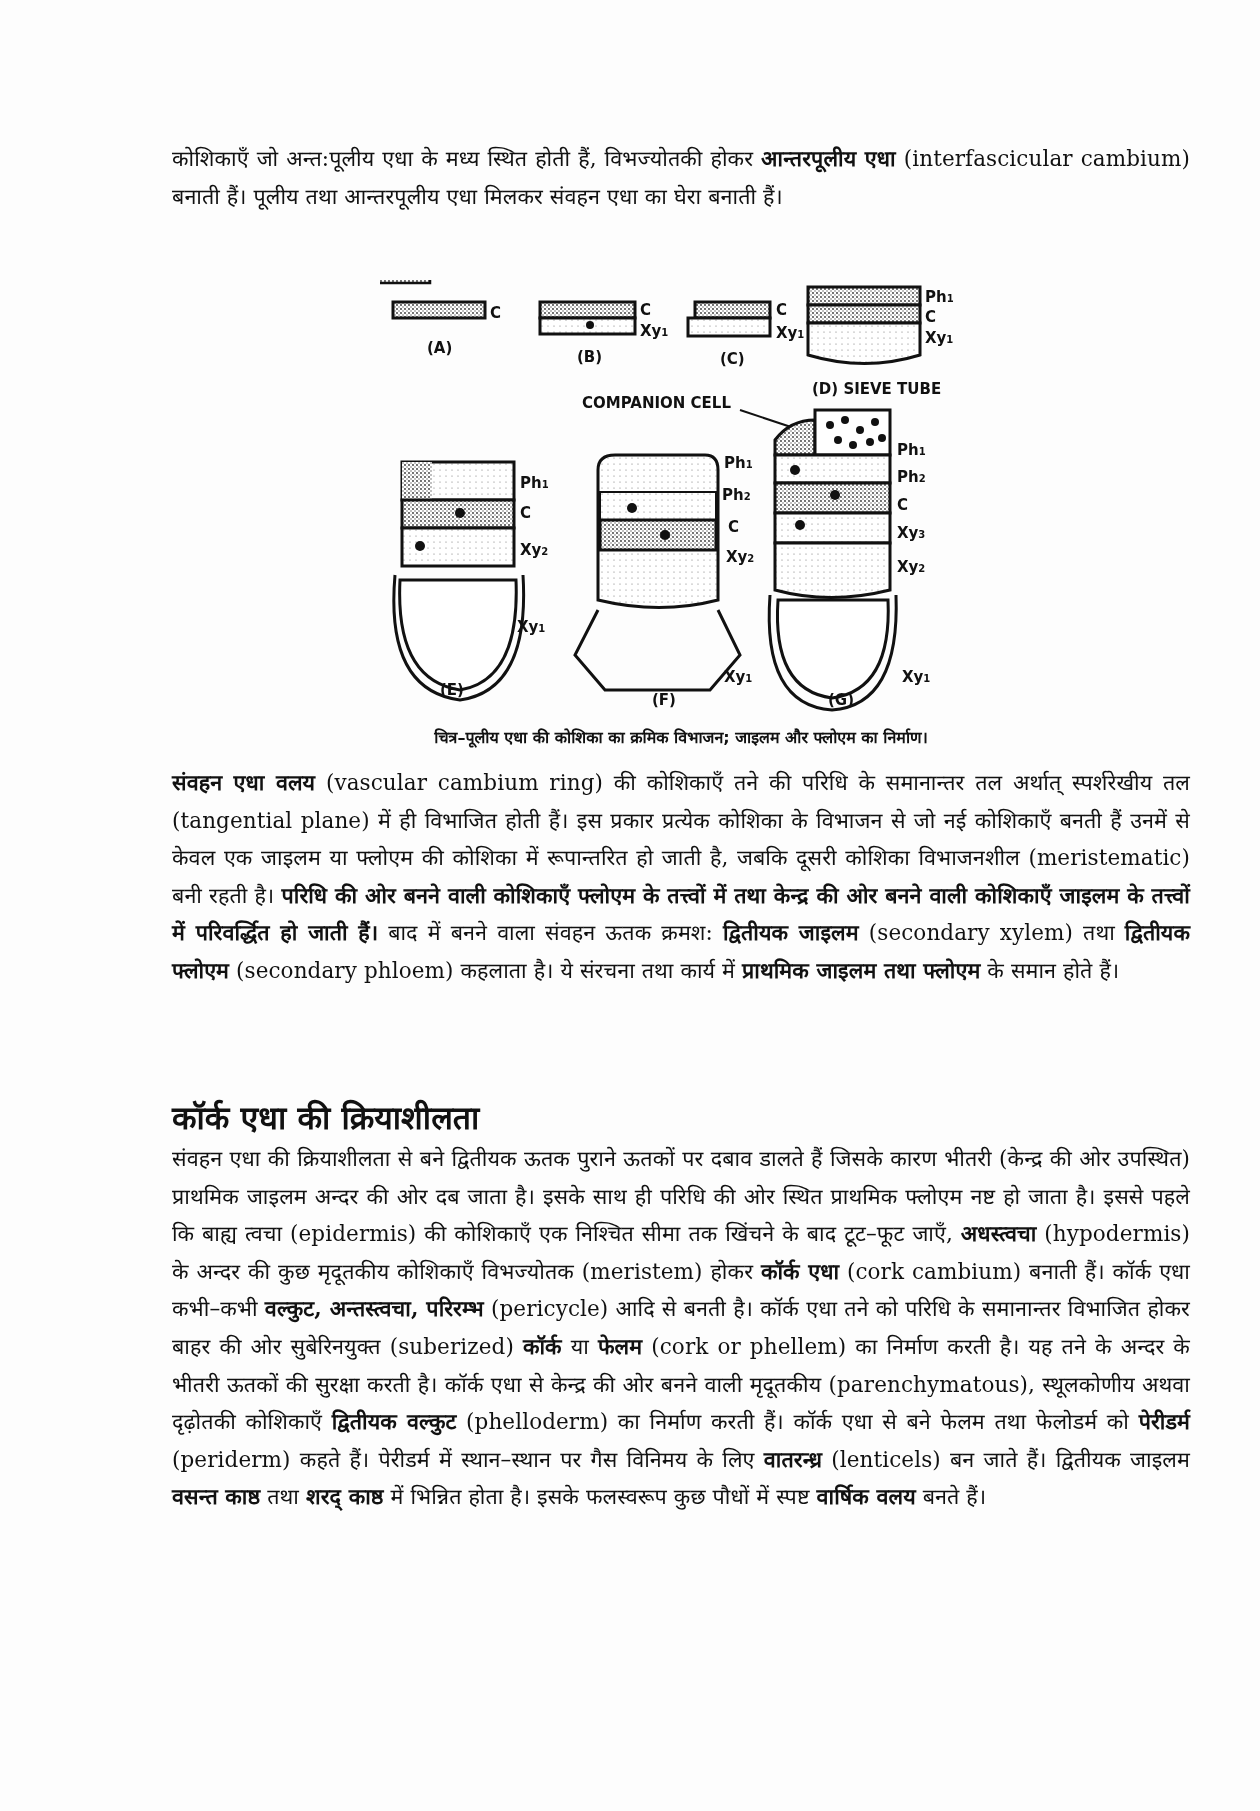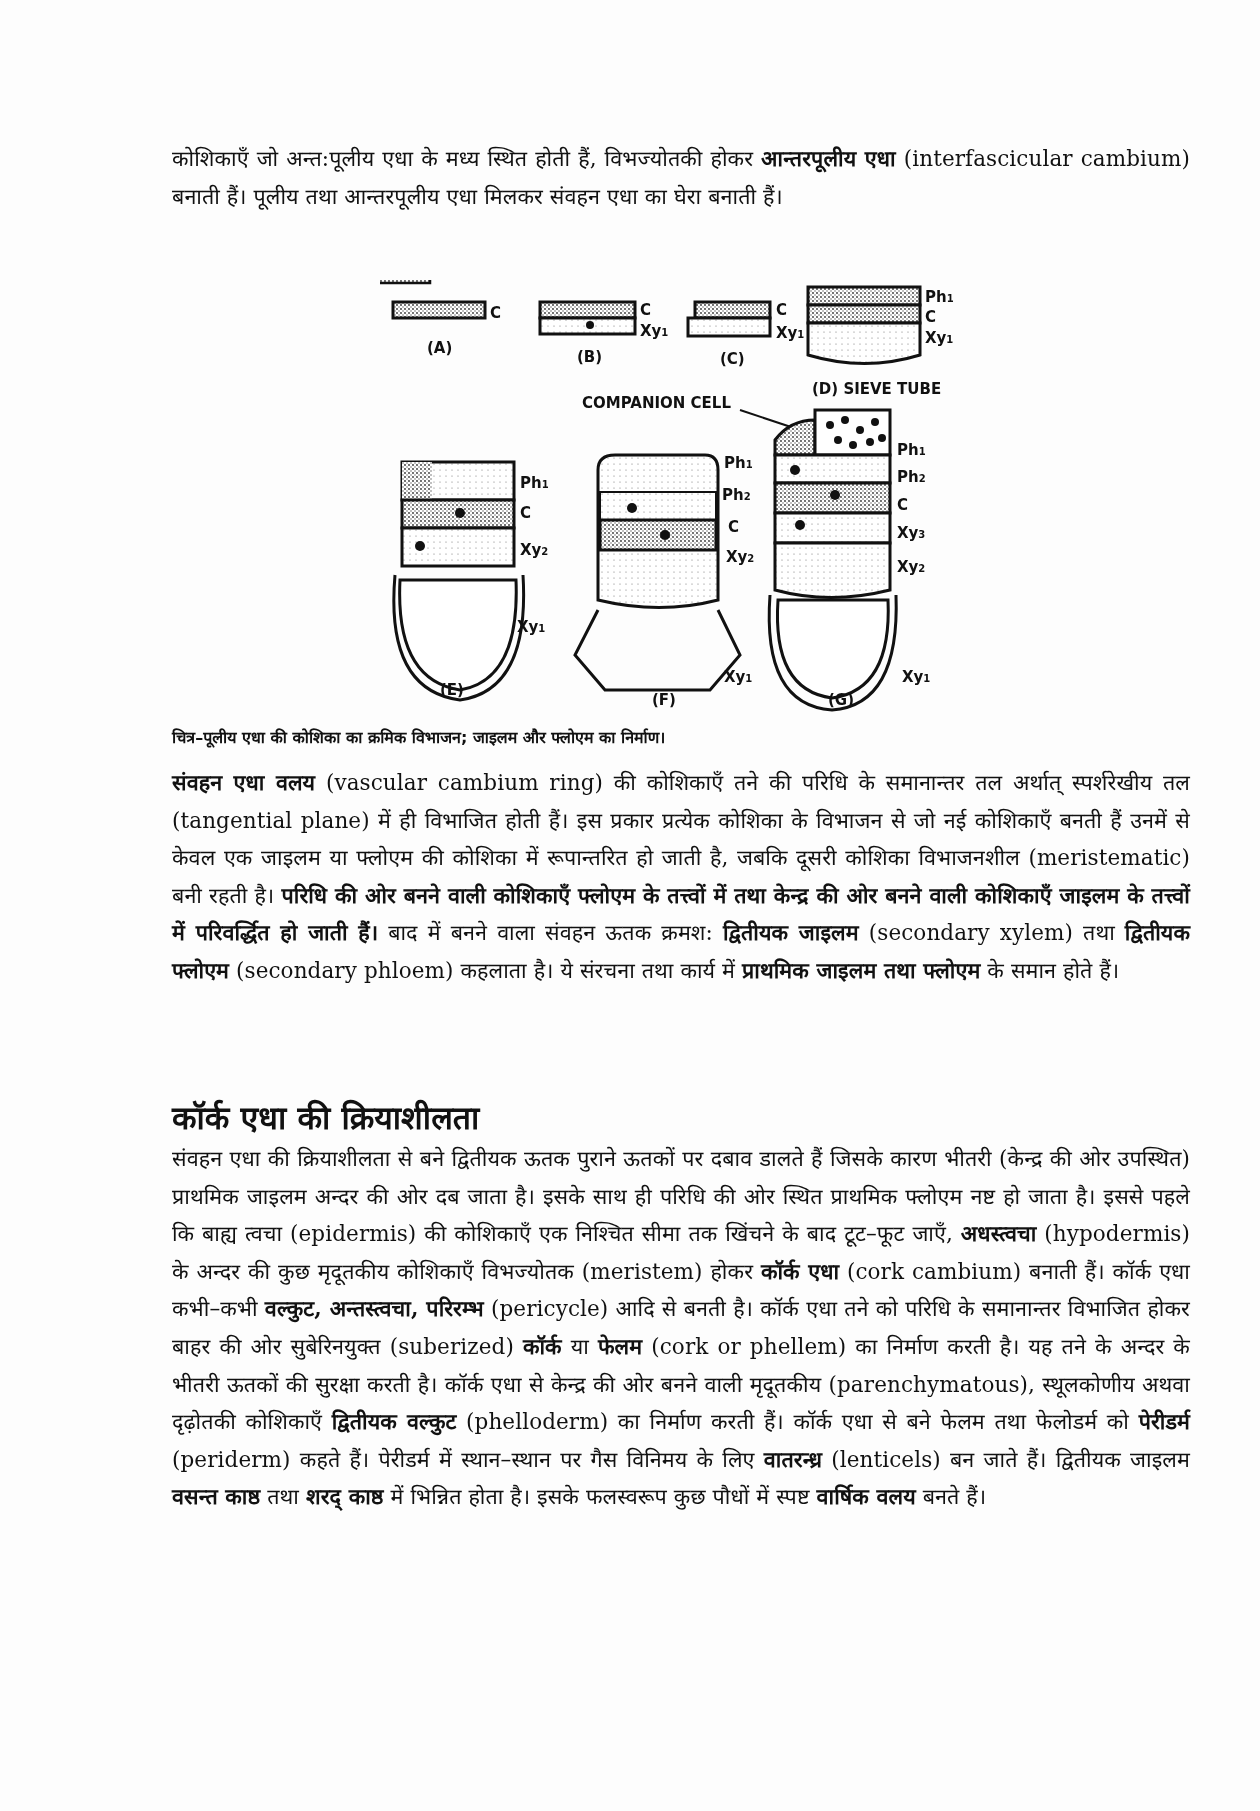--- a/index.html
+++ b/index.html
@@ -15,21 +15,21 @@
     letter-spacing: 0.1px;
   }
   .para b { font-weight: bold; }
   .heading {
     position: absolute; left: 172px; top: 1098px;
     font-family: "DejaVu Sans", "Liberation Sans", sans-serif;
     font-weight: bold; font-size: 32px; line-height: 40px;
   }
   .caption {
     position: absolute; left: 172px; width: 1018px; top: 726px;
-    font-size: 16px; font-weight: bold;
+    text-align: center; font-size: 16px; font-weight: bold;
     font-family: "DejaVu Sans", "Liberation Sans", sans-serif;
   }
   .figure { position: absolute; left: 380px; top: 280px; width: 620px; height: 440px; }
   .figure svg { width: 620px; height: 440px; }
   .lbl { font-family: "DejaVu Sans", "Liberation Sans", sans-serif; font-weight: bold; font-size: 15px; fill: #111; }
   .sub { font-size: 10px; }
 </style>
 </head>
 <body>
 

